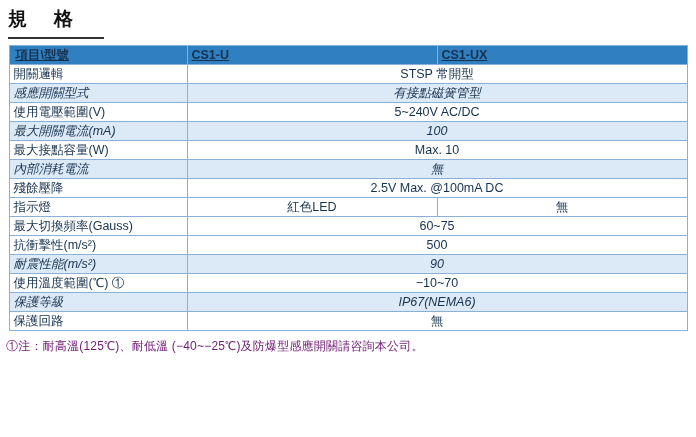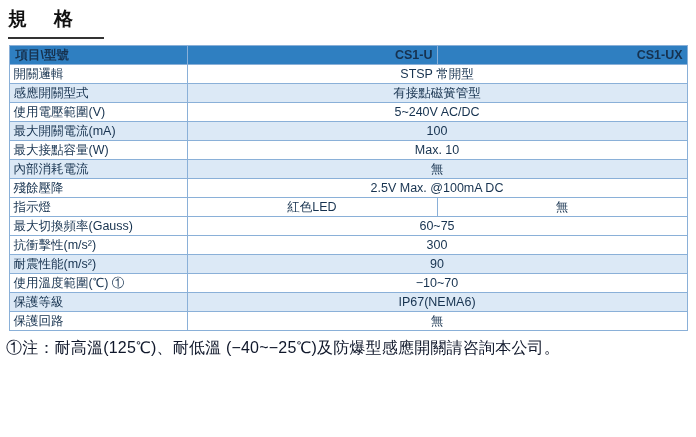--- a/index.html
+++ b/index.html
@@ -53,51 +53,53 @@
     box-sizing: border-box;
     color: #16324f;
   }
   thead th {
     background: #2f7fc1;
     color: #ffffff;
     font-weight: bold;
     font-size: 13px;
     height: 22px;
     border: 1px solid #2f7fc1;
+    text-decoration: underline;
   }
   thead th.head-item {
     text-align: left;
     padding-left: 6px;
   }
   thead th.head-model {
-    text-align: right;
+    text-align: left;
   }
   td.label {
     text-align: left;
     padding-left: 6px;
     white-space: nowrap;
     overflow: hidden;
   }
   td.val {
     text-align: center;
   }
   tr.odd td {
     background: #ffffff;
     margin-top: 7px;
   }
   tr.even td {
     background: #dce9f6;
+    font-style: italic;
   }
   .col-label { width: 178px; }
   .col-a { width: 250px; }
   .col-b { width: 250px; }
   .footnote {
     margin: 7px 0 0 6px;
-    font-size: 16px;
-    color: #0f172a;
+    font-size: 12px;
+    color: #701a75;
     letter-spacing: 0.2px;
   }
 </style>
 </head>
 <body>
 
 <div class="page">
 
   <div class="title-wrap">
     <div class="title">規　格</div>
@@ -150,21 +152,21 @@
         <td class="label">指示燈</td>
         <td class="val">紅色LED</td>
         <td class="val">無</td>
       </tr>
       <tr class="odd">
         <td class="label">最大切換頻率(Gauss)</td>
         <td class="val" colspan="2">60~75</td>
       </tr>
       <tr class="odd">
         <td class="label">抗衝擊性(m/s²)</td>
-        <td class="val" colspan="2">300</td>
+        <td class="val" colspan="2">500</td>
       </tr>
       <tr class="even">
         <td class="label">耐震性能(m/s²)</td>
         <td class="val" colspan="2">90</td>
       </tr>
       <tr class="odd">
         <td class="label">使用溫度範圍(℃) ①</td>
         <td class="val" colspan="2">−10~70</td>
       </tr>
       <tr class="even">

